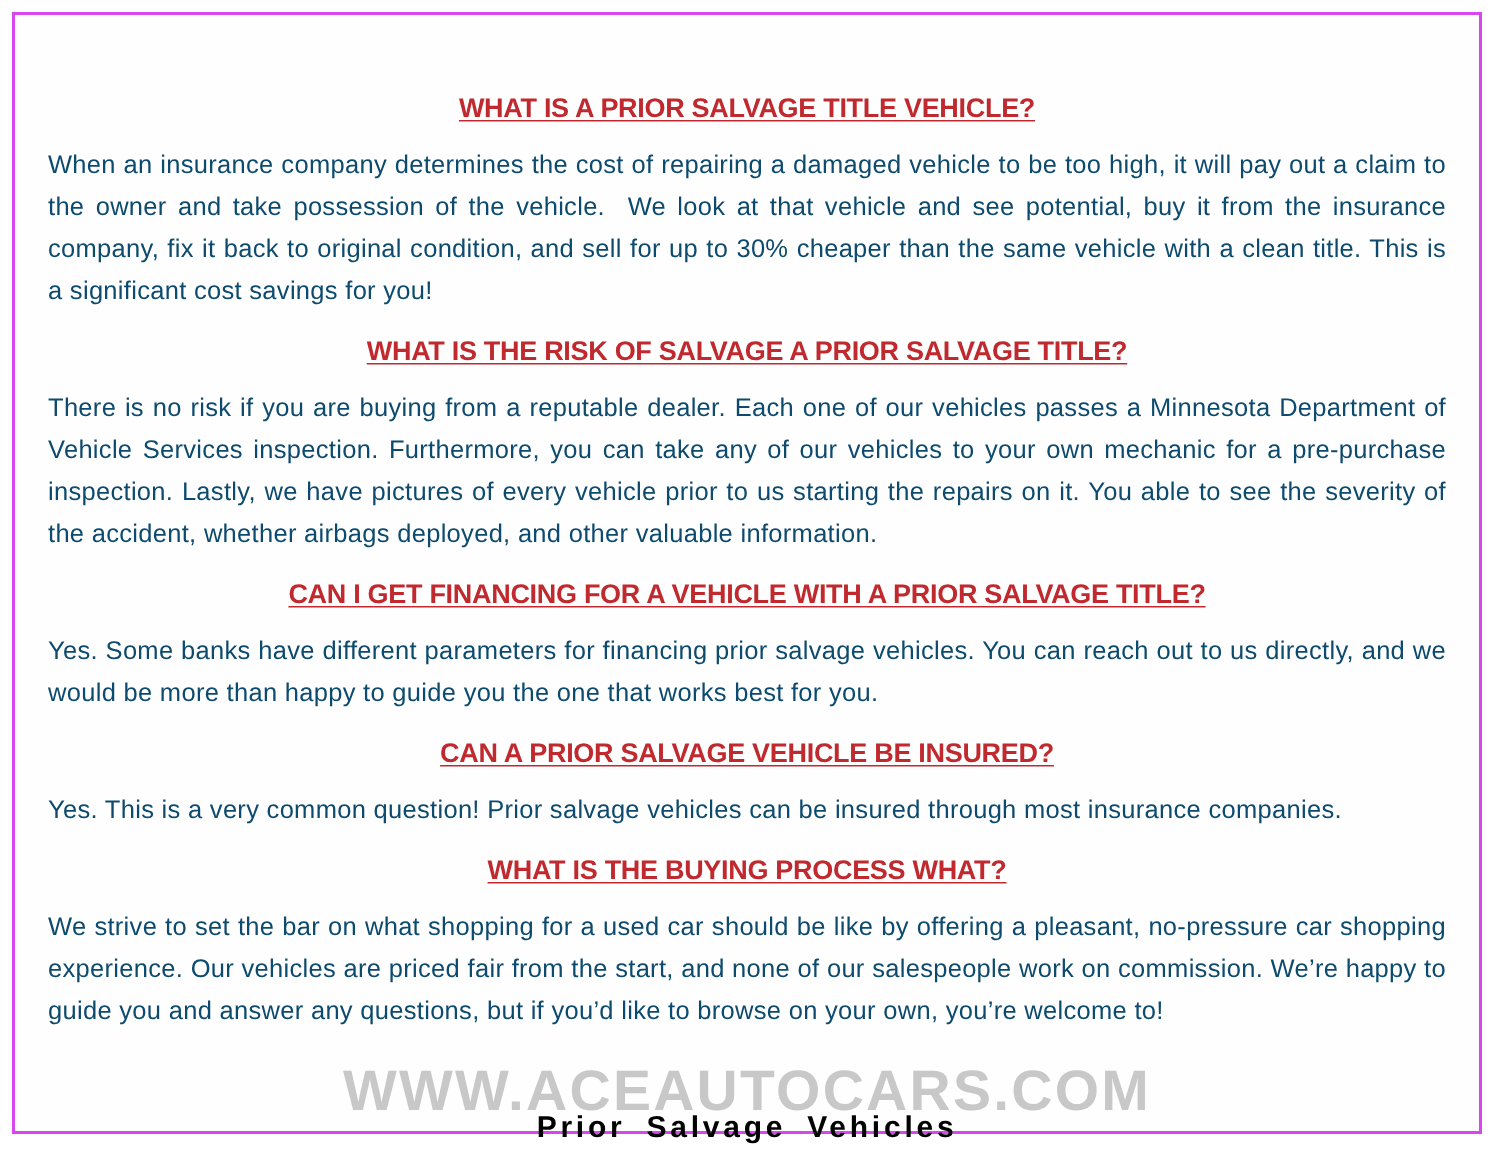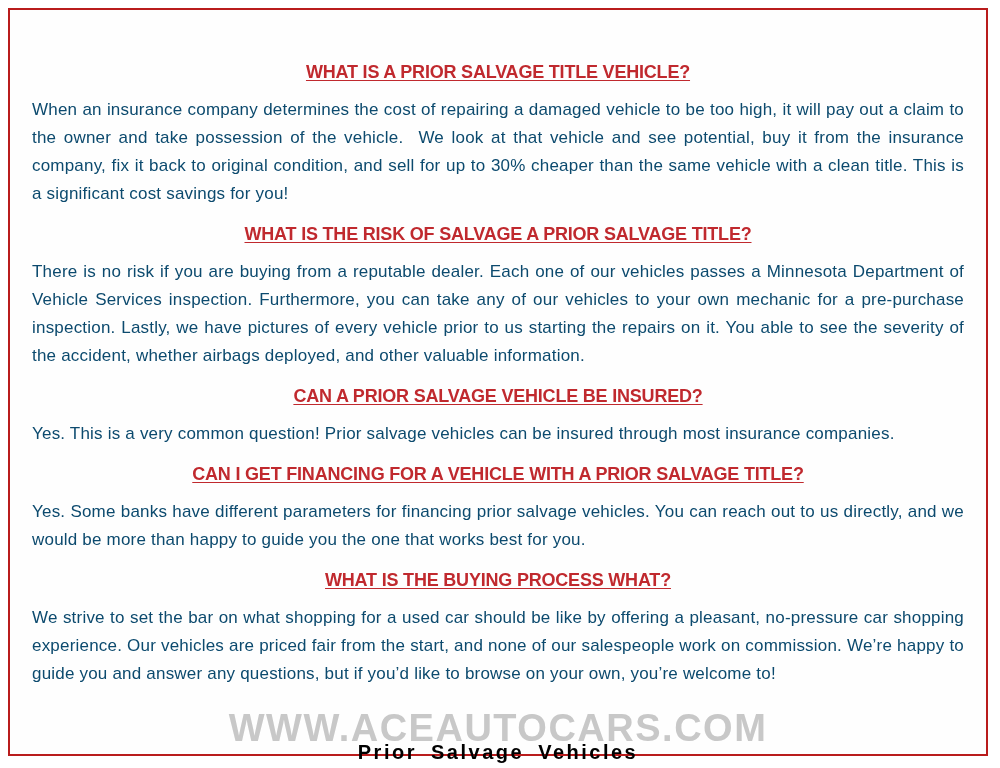--- a/index.html
+++ b/index.html
@@ -11,21 +11,21 @@
     overflow: hidden;
     font-family: "Liberation Sans", sans-serif;
   }
   .sheet {
     position: absolute;
     left: 8px;
     top: 8px;
     width: 980px;
     height: 748px;
     box-sizing: border-box;
-    border: 2px solid #b91c1c;
+    border: 2px solid #d946ef;
     background: #fefefe;
     padding: 50px 22px 0 22px;
   }
   .faq-heading {
     margin: 14px 0 10px 0;
     font-size: 18px;
     line-height: 24px;
     font-weight: bold;
     letter-spacing: -0.2px;
     color: #c0292e;
@@ -74,27 +74,27 @@
     <h2 class="faq-heading">WHAT IS A PRIOR SALVAGE TITLE VEHICLE?</h2>
     <p class="faq-body">When an insurance company determines the cost of repairing a damaged vehicle to be too high, it will pay out a claim to the owner and take possession of the vehicle.&nbsp; We look at that vehicle and see potential, buy it from the insurance company, fix it back to original condition, and sell for up to 30% cheaper than the same vehicle with a clean title. This is a significant cost savings for you!</p>
   </section>
 
   <section class="faq-section">
     <h2 class="faq-heading">WHAT IS THE RISK OF SALVAGE A PRIOR SALVAGE TITLE?</h2>
     <p class="faq-body">There is no risk if you are buying from a reputable dealer. Each one of our vehicles passes a Minnesota Department of Vehicle Services inspection. Furthermore, you can take any of our vehicles to your own mechanic for a pre-purchase inspection. Lastly, we have pictures of every vehicle prior to us starting the repairs on it. You able to see the severity of the accident, whether airbags deployed, and other valuable information.</p>
   </section>
 
   <section class="faq-section">
-    <h2 class="faq-heading">CAN A PRIOR SALVAGE VEHICLE BE INSURED?</h2>
-    <p class="faq-body">Yes. This is a very common question! Prior salvage vehicles can be insured through most insurance companies.</p>
+    <h2 class="faq-heading">CAN I GET FINANCING FOR A VEHICLE WITH A PRIOR SALVAGE TITLE?</h2>
+    <p class="faq-body">Yes. Some banks have different parameters for financing prior salvage vehicles. You can reach out to us directly, and we would be more than happy to guide you the one that works best for you.</p>
   </section>
 
   <section class="faq-section">
-    <h2 class="faq-heading">CAN I GET FINANCING FOR A VEHICLE WITH A PRIOR SALVAGE TITLE?</h2>
-    <p class="faq-body">Yes. Some banks have different parameters for financing prior salvage vehicles. You can reach out to us directly, and we would be more than happy to guide you the one that works best for you.</p>
+    <h2 class="faq-heading">CAN A PRIOR SALVAGE VEHICLE BE INSURED?</h2>
+    <p class="faq-body">Yes. This is a very common question! Prior salvage vehicles can be insured through most insurance companies.</p>
   </section>
 
   <section class="faq-section">
     <h2 class="faq-heading">WHAT IS THE BUYING PROCESS WHAT?</h2>
     <p class="faq-body">We strive to set the bar on what shopping for a used car should be like by offering a pleasant, no-pressure car shopping experience. Our vehicles are priced fair from the start, and none of our salespeople work on commission. We’re happy to guide you and answer any questions, but if you’d like to browse on your own, you’re welcome to!</p>
   </section>
 
   <div class="footer">
     <div class="site-url">WWW.ACEAUTOCARS.COM</div>
     <div class="tagline">Prior Salvage Vehicles</div>

